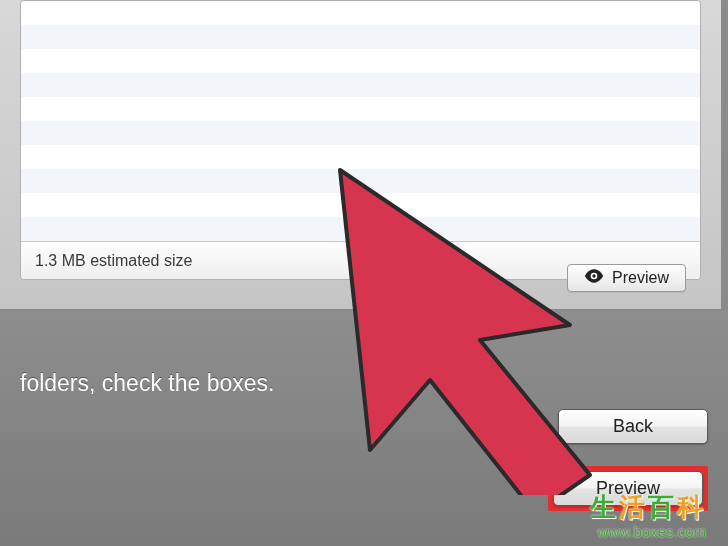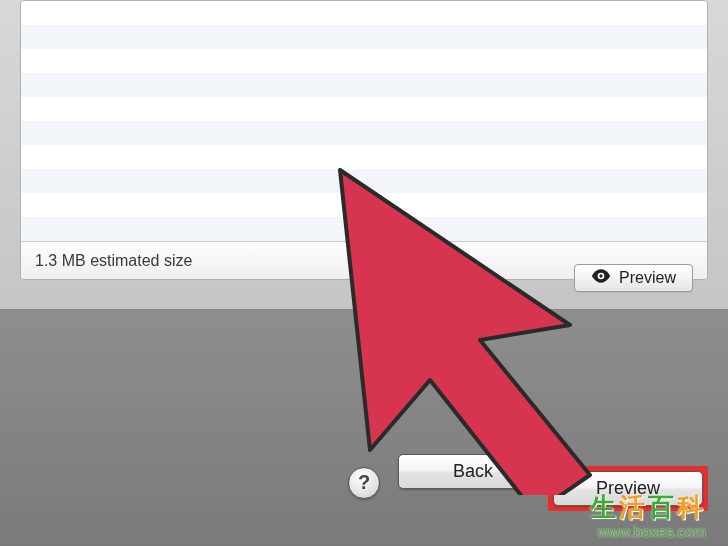--- a/index.html
+++ b/index.html
@@ -11,21 +11,21 @@
       overflow: hidden;
       position: relative;
       background: #8a8a8a;
     }
     
     
     .panel-container {
       position: absolute;
       top: 0;
       left: 0;
-      right: 0;
+      right: 7px;
       height: 310px;
       background: linear-gradient(to bottom, #d8d8d8 0%, #c5c5c5 100%);
       border-bottom: 1px solid #888;
       padding: 0 20px 20px 20px;
     }
     
     .inner-panel {
       background: #fff;
       border: 1px solid #b0b0b0;
       border-radius: 4px;
@@ -145,21 +145,21 @@
     .back-btn-wrap { margin-bottom: 22px; }
     
     .recover-highlight {
       padding: 5px;
       background: #e03030;
       border-radius: 2px;
     }
     
     .button-column {
       display: flex;
-      flex-direction: row;
+      flex-direction: column;
       align-items: flex-end;
     }
     
     
     .arrow-overlay {
       position: absolute;
       top: 135px;
       left: 270px;
       width: 360px;
       height: 360px;
@@ -217,20 +217,21 @@
             <circle cx="12" cy="8" r="2" fill="#222"></circle>
           </svg>
         </span>
         <span>Preview</span>
       </button>
     </div>
   </div>
 </div>
 
 <div class="lower-area">
+  <div class="instruction-text">folders, check the boxes.</div>
 
   <div class="bottom-buttons">
     <button class="help-btn">
       <span>?</span>
     </button>
     <div class="button-column">
       <div class="back-btn-wrap">
         <button class="nav-btn">
           <span>Back</span>
         </button>

